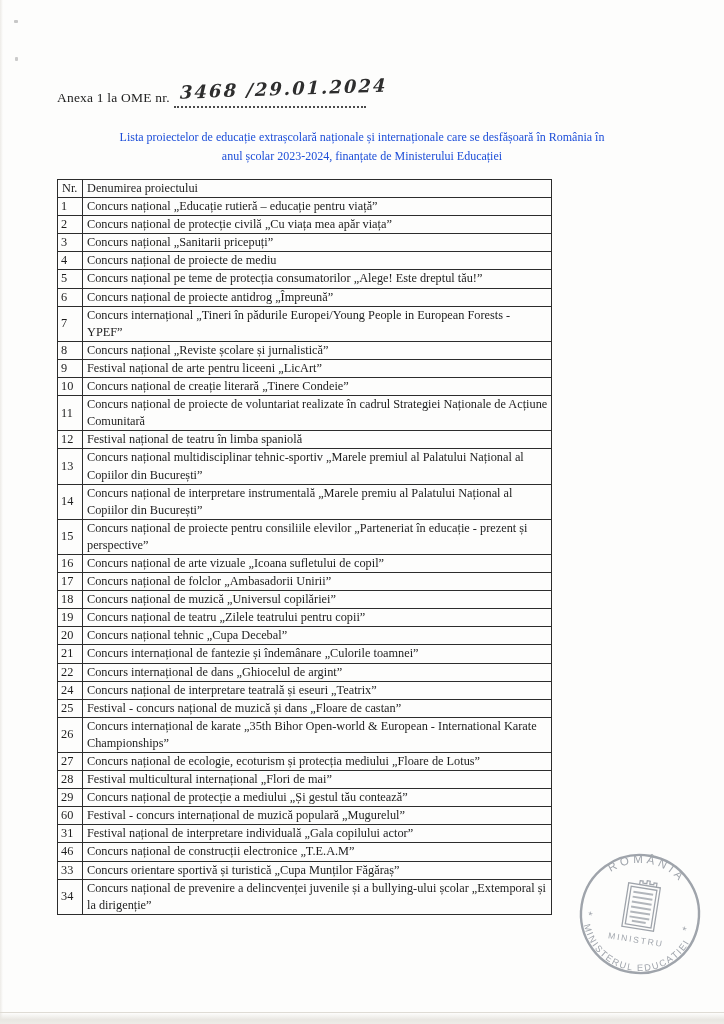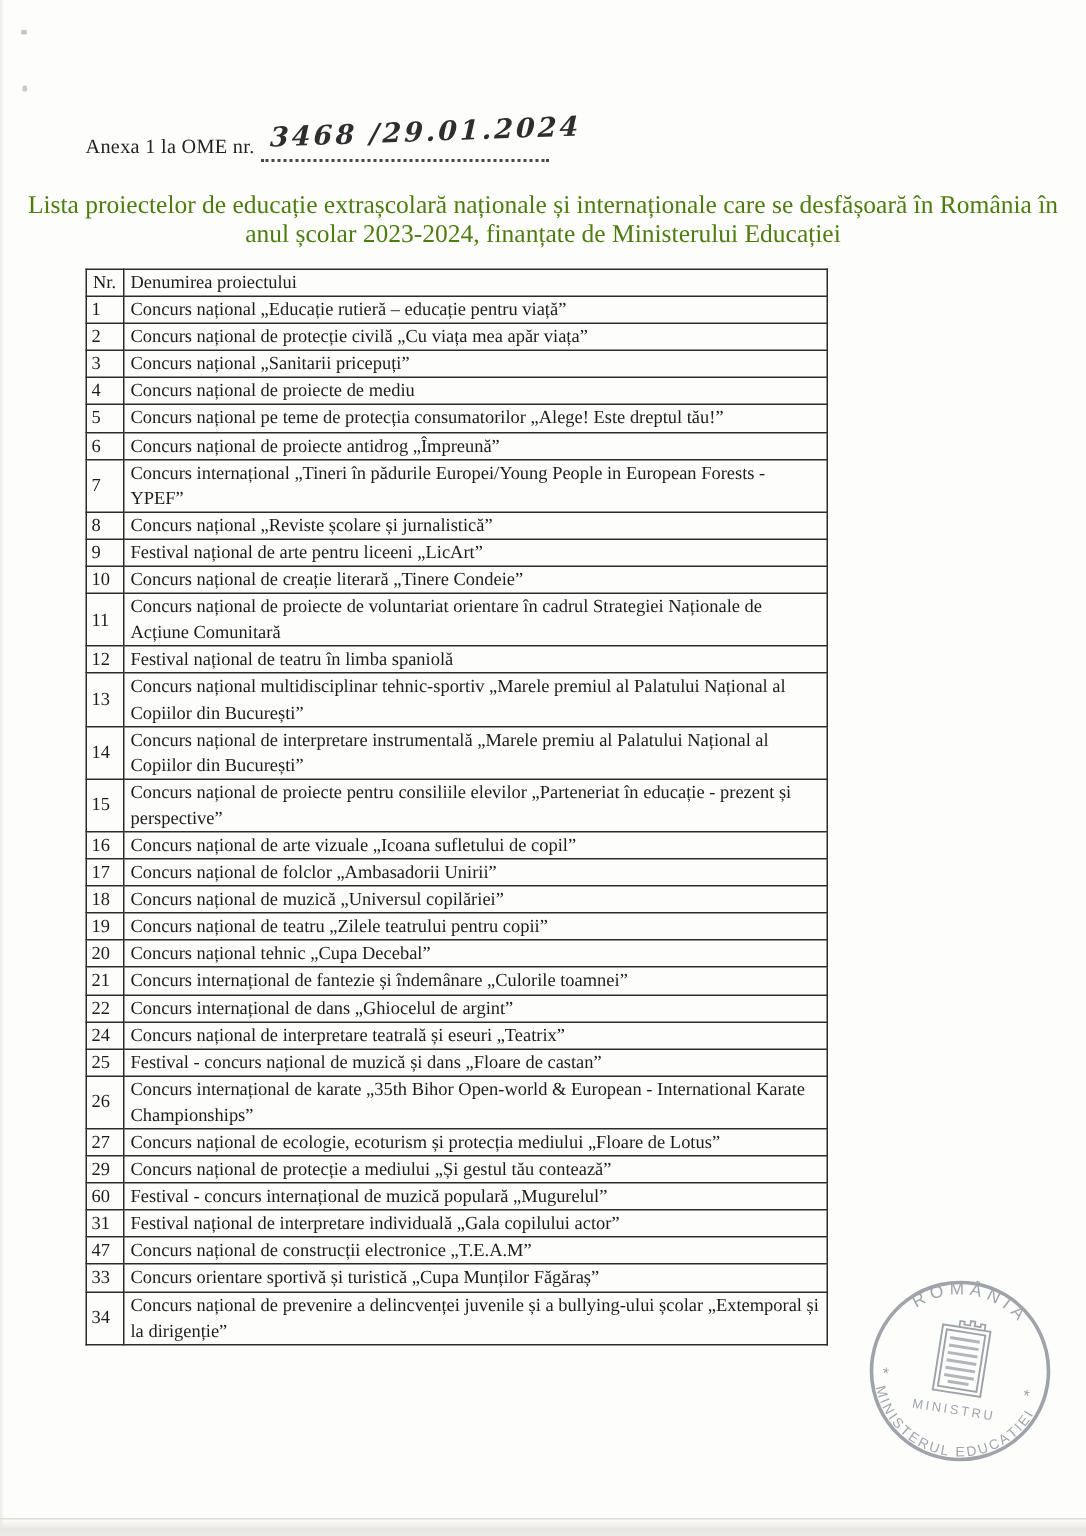--- a/index.html
+++ b/index.html
@@ -48,22 +48,22 @@
     white-space: nowrap;
   }
   .dotted-line {
     position: absolute; left: 174px; top: 94px; width: 192px; height: 12px;
     border-bottom: 2px dotted #4a4a4a;
   }
 
   .doc-title {
     position: absolute; left: 0; top: 128px; width: 724px;
     text-align: center;
-    font-size: 17px; line-height: 18.5px;
-    color: #4d7c0f;
+    font-size: 12px; line-height: 18.5px;
+    color: #1d4ed8;
   }
   .doc-title .line { white-space: nowrap; }
 
   
   .table-wrap {
     position: absolute; left: 57px; top: 179px; width: 611px;
   }
   table.doc-table {
     border-collapse: collapse;
     width: 495px;
@@ -159,21 +159,21 @@
           <tr>
             <td class="nr">9</td>
             <td>Festival național de arte pentru liceeni „LicArt”</td>
           </tr>
           <tr>
             <td class="nr">10</td>
             <td>Concurs național de creație literară „Tinere Condeie”</td>
           </tr>
           <tr>
             <td class="nr">11</td>
-            <td>Concurs național de proiecte de voluntariat orientare în cadrul Strategiei Naționale de Acțiune Comunitară</td>
+            <td>Concurs național de proiecte de voluntariat realizate în cadrul Strategiei Naționale de Acțiune Comunitară</td>
           </tr>
           <tr>
             <td class="nr">12</td>
             <td>Festival național de teatru în limba spaniolă</td>
           </tr>
           <tr>
             <td class="nr">13</td>
             <td>Concurs național multidisciplinar tehnic-sportiv „Marele premiul al Palatului Național al Copiilor din București”</td>
           </tr>
           <tr>
@@ -222,33 +222,37 @@
           </tr>
           <tr>
             <td class="nr">26</td>
             <td>Concurs internațional de karate „35th Bihor Open-world &amp; European - International Karate Championships”</td>
           </tr>
           <tr>
             <td class="nr">27</td>
             <td>Concurs național de ecologie, ecoturism și protecția mediului „Floare de Lotus”</td>
           </tr>
           <tr>
+            <td class="nr">28</td>
+            <td>Festival multicultural internațional „Flori de mai”</td>
+          </tr>
+          <tr>
             <td class="nr">29</td>
             <td>Concurs național de protecție a mediului „Și gestul tău contează”</td>
           </tr>
           <tr>
             <td class="nr">60</td>
             <td>Festival - concurs internațional de muzică populară „Mugurelul”</td>
           </tr>
           <tr>
             <td class="nr">31</td>
             <td>Festival național de interpretare individuală „Gala copilului actor”</td>
           </tr>
           <tr>
-            <td class="nr">47</td>
+            <td class="nr">46</td>
             <td>Concurs național de construcții electronice „T.E.A.M”</td>
           </tr>
           <tr>
             <td class="nr">33</td>
             <td>Concurs orientare sportivă și turistică „Cupa Munților Făgăraș”</td>
           </tr>
           <tr>
             <td class="nr">34</td>
             <td>Concurs național de prevenire a delincvenței juvenile și a bullying-ului școlar „Extemporal și la dirigenție”</td>
           </tr>

